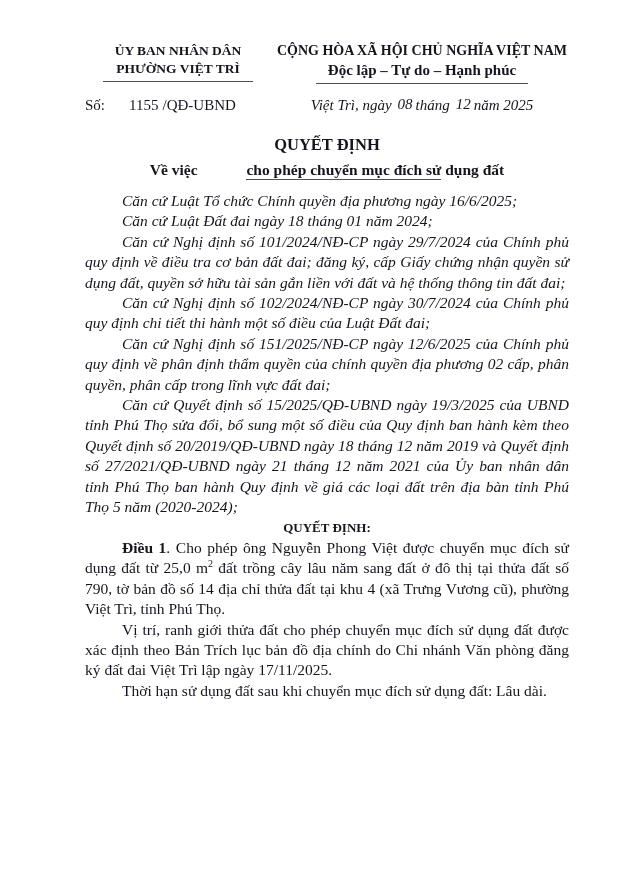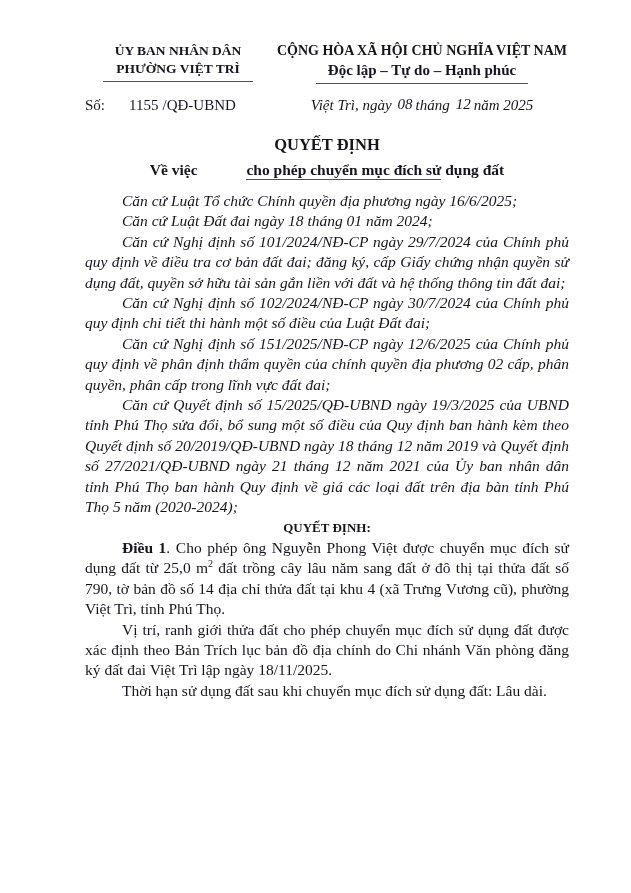--- a/index.html
+++ b/index.html
@@ -74,17 +74,17 @@
     <p class="recital">Căn cứ Luật Đất đai ngày 18 tháng 01 năm 2024;</p>
     <p class="recital">Căn cứ Nghị định số 101/2024/NĐ-CP ngày 29/7/2024 của Chính phủ quy định về điều tra cơ bản đất đai; đăng ký, cấp Giấy chứng nhận quyền sử dụng đất, quyền sở hữu tài sản gắn liền với đất và hệ thống thông tin đất đai;</p>
     <p class="recital">Căn cứ Nghị định số 102/2024/NĐ-CP ngày 30/7/2024 của Chính phủ quy định chi tiết thi hành một số điều của Luật Đất đai;</p>
     <p class="recital">Căn cứ Nghị định số 151/2025/NĐ-CP ngày 12/6/2025 của Chính phủ quy định về phân định thẩm quyền của chính quyền địa phương 02 cấp, phân quyền, phân cấp trong lĩnh vực đất đai;</p>
     <p class="recital">Căn cứ Quyết định số 15/2025/QĐ-UBND ngày 19/3/2025 của UBND tỉnh Phú Thọ sửa đổi, bổ sung một số điều của Quy định ban hành kèm theo Quyết định số 20/2019/QĐ-UBND ngày 18 tháng 12 năm 2019 và Quyết định số 27/2021/QĐ-UBND ngày 21 tháng 12 năm 2021 của Ủy ban nhân dân tỉnh Phú Thọ ban hành Quy định về giá các loại đất trên địa bàn tỉnh Phú Thọ 5 năm (2020-2024);</p>
 
     <p class="decide-heading">QUYẾT ĐỊNH:</p>
 
     <p><span class="b">Điều 1</span><span>. Cho phép ông Nguyễn Phong Việt được chuyển mục đích sử dụng đất từ 25,0 m</span><sup>2</sup><span> đất trồng cây lâu năm sang đất ở đô thị tại thửa đất số 790, tờ bản đồ số 14 địa chỉ thửa đất tại khu 4 (xã Trưng Vương cũ), phường Việt Trì, tỉnh Phú Thọ.</span></p>
 
-    <p>Vị trí, ranh giới thửa đất cho phép chuyển mục đích sử dụng đất được xác định theo Bản Trích lục bản đồ địa chính do Chi nhánh Văn phòng đăng ký đất đai Việt Trì lập ngày 18/11/2025.</p>
+    <p>Vị trí, ranh giới thửa đất cho phép chuyển mục đích sử dụng đất được xác định theo Bản Trích lục bản đồ địa chính do Chi nhánh Văn phòng đăng ký đất đai Việt Trì lập ngày 17/11/2025.</p>
     <p>Thời hạn sử dụng đất sau khi chuyển mục đích sử dụng đất: Lâu dài.</p>
   </div>
 
 </div>
 
 </body></html>

